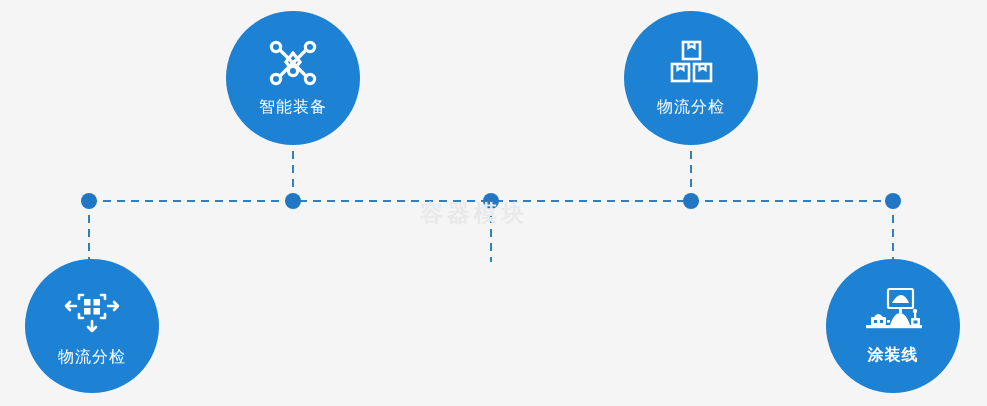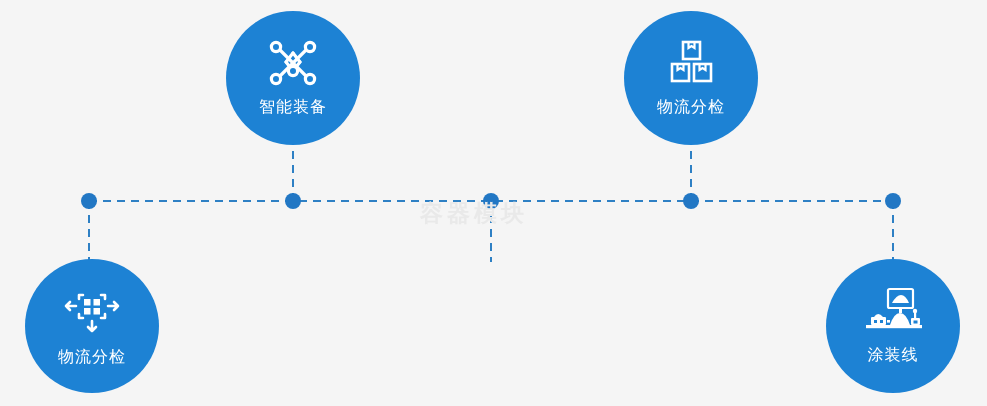--- a/index.html
+++ b/index.html
@@ -167,21 +167,21 @@
           <rect x="31.5" y="14" width="6.5" height="6.5"></rect>
           <rect x="22" y="23" width="6.5" height="6.5"></rect>
           <rect x="31.5" y="23" width="6.5" height="6.5"></rect>
         </g>
       </svg>
     </span>
     <span class="node-label">物流分检</span>
   </div>
 
 
-  <div class="node-circle circle-bottom" style="left:826px;">
+  <div class="node-circle circle-bottom" style="left:826px;font-weight:bold;">
     <span class="node-icon">
       <svg width="62" height="46" viewBox="0 0 62 46">
 
         <g fill="none" stroke="#ffffff" stroke-width="2.2">
           <rect x="26" y="2" width="25" height="19" rx="1.5"></rect>
         </g>
         <path d="M30 16 q4.5 -8 9 -8 q4.5 0 8 8 z" fill="#ffffff"></path>
         <rect x="37" y="21" width="3" height="5" fill="#ffffff"></rect>
 
         <g fill="#ffffff">

